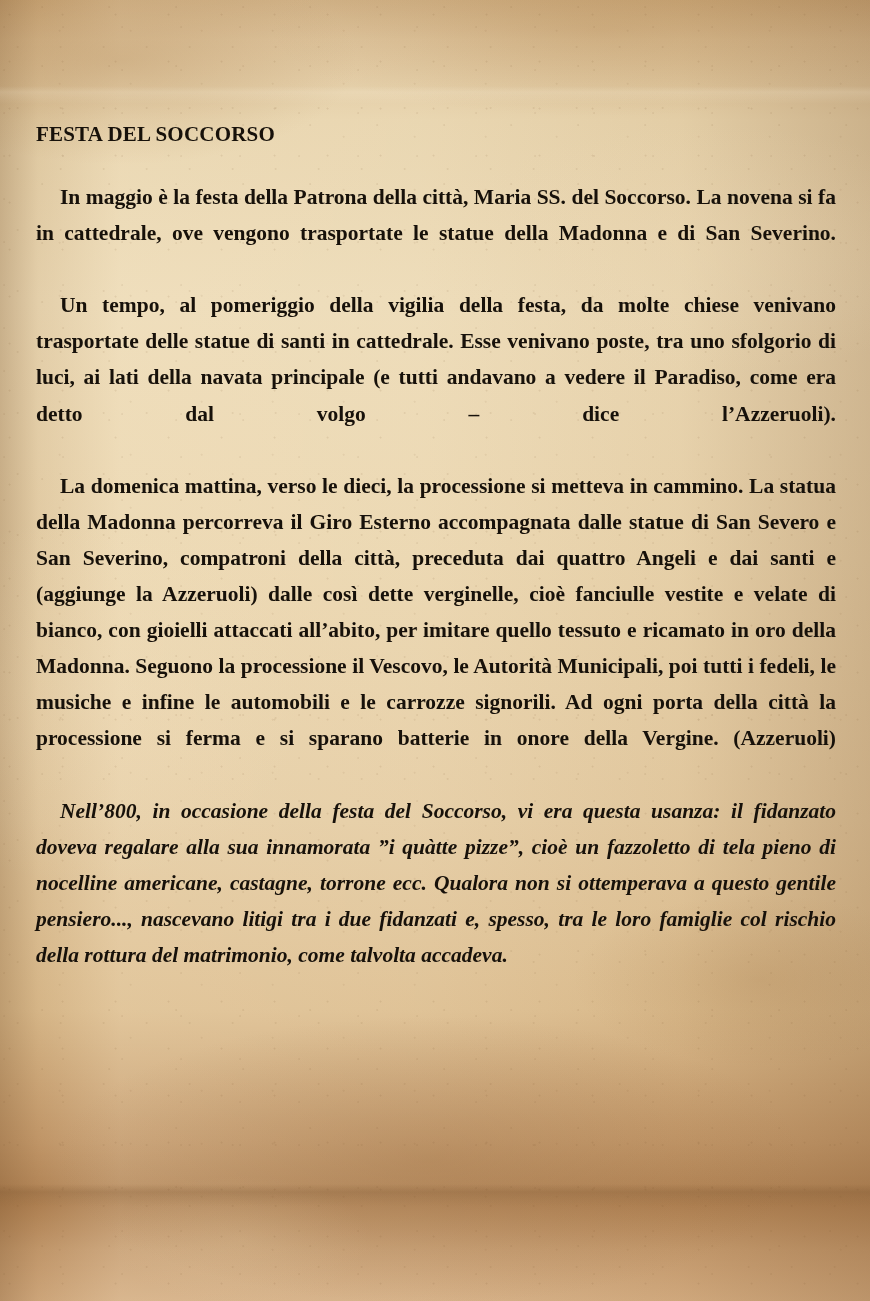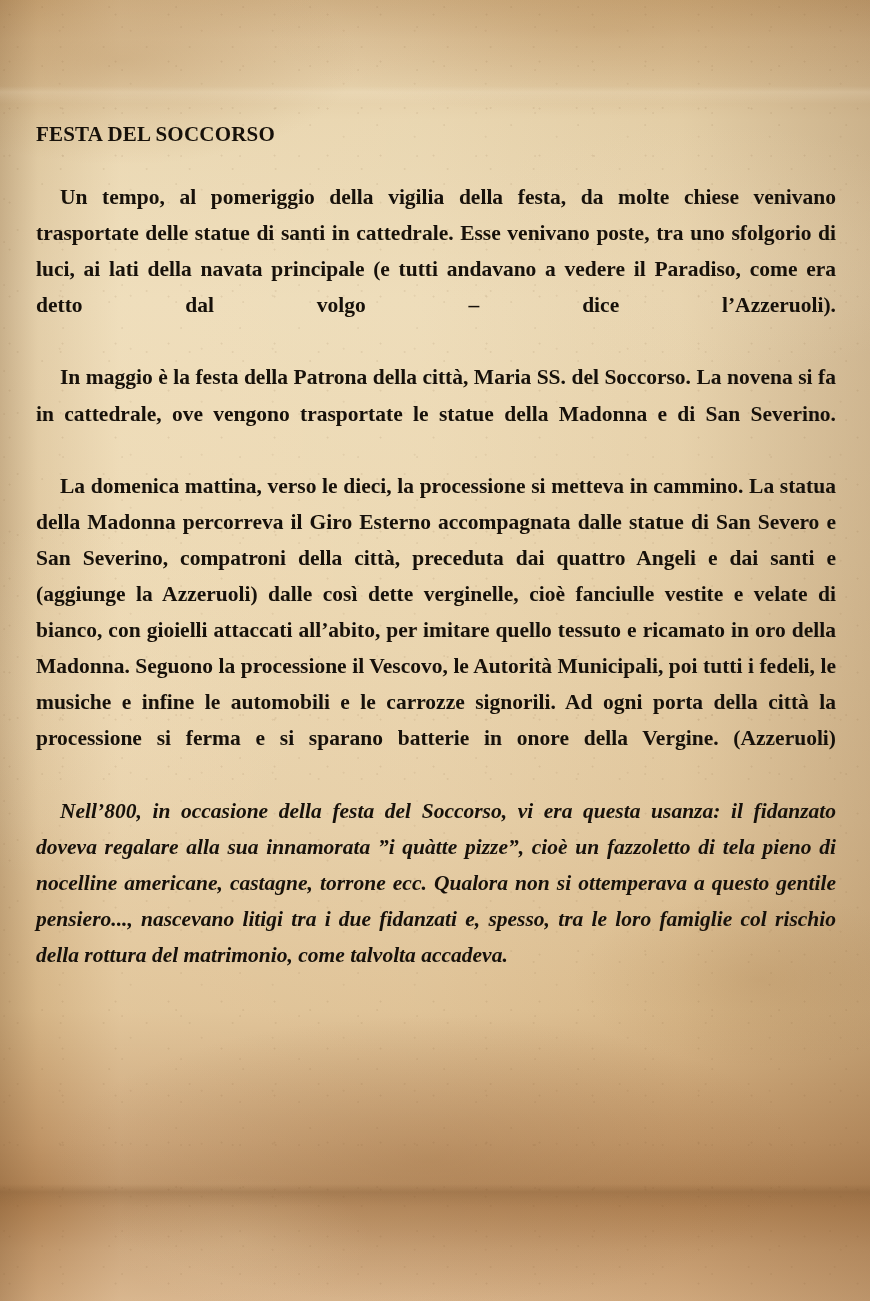--- a/index.html
+++ b/index.html
@@ -151,19 +151,19 @@
   <div class="paper-base"></div>
   <div class="paper-hshade"></div>
   <div class="paper-stains"></div>
   <div class="paper-bands"></div>
   <div class="paper-grain"></div>
 
   <div class="content">
     <h1 class="doc-title">FESTA DEL SOCCORSO</h1>
 
     <div class="body-block">
+      <p>In maggio è la festa della Patrona della città, Maria SS. del Soccorso. La novena si fa in cattedrale, ove vengono trasportate le statue della Madonna e di San Severino.</p>
       <p>Un tempo, al pomeriggio della vigilia della festa, da molte chiese venivano trasportate delle statue di santi in cattedrale. Esse venivano poste, tra uno sfolgorio di luci, ai lati della navata principale (e tutti andavano a vedere il Paradiso, come era detto dal volgo – dice l’Azzeruoli).</p>
-      <p>In maggio è la festa della Patrona della città, Maria SS. del Soccorso. La novena si fa in cattedrale, ove vengono trasportate le statue della Madonna e di San Severino.</p>
       <p>La domenica mattina, verso le dieci, la processione si metteva in cammino. La statua della Madonna percorreva il Giro Esterno accompagnata dalle statue di San Severo e San Severino, compatroni della città, preceduta dai quattro Angeli e dai santi e (aggiunge la Azzeruoli) dalle così dette verginelle, cioè fanciulle vestite e velate di bianco, con gioielli attaccati all’abito, per imitare quello tessuto e ricamato in oro della Madonna.  Seguono la processione il Vescovo, le Autorità Municipali, poi tutti i fedeli, le musiche e infine le automobili e le carrozze signorili. Ad ogni porta della città la processione si ferma e si sparano batterie in onore della Vergine. (Azzeruoli)</p>
       <p class="nofill">Nell’800, in occasione della festa del Soccorso, vi era questa usanza: il fidanzato doveva regalare alla sua innamorata ”i quàtte pizze”, cioè un fazzoletto di tela pieno di nocelline americane, castagne, torrone ecc. Qualora non si ottemperava a questo gentile pensiero..., nascevano litigi tra i due fidanzati e, spesso, tra le loro famiglie col rischio della rottura del matrimonio, come talvolta accadeva.</p>
     </div>
   </div>
 </div>
 
 </body></html>

